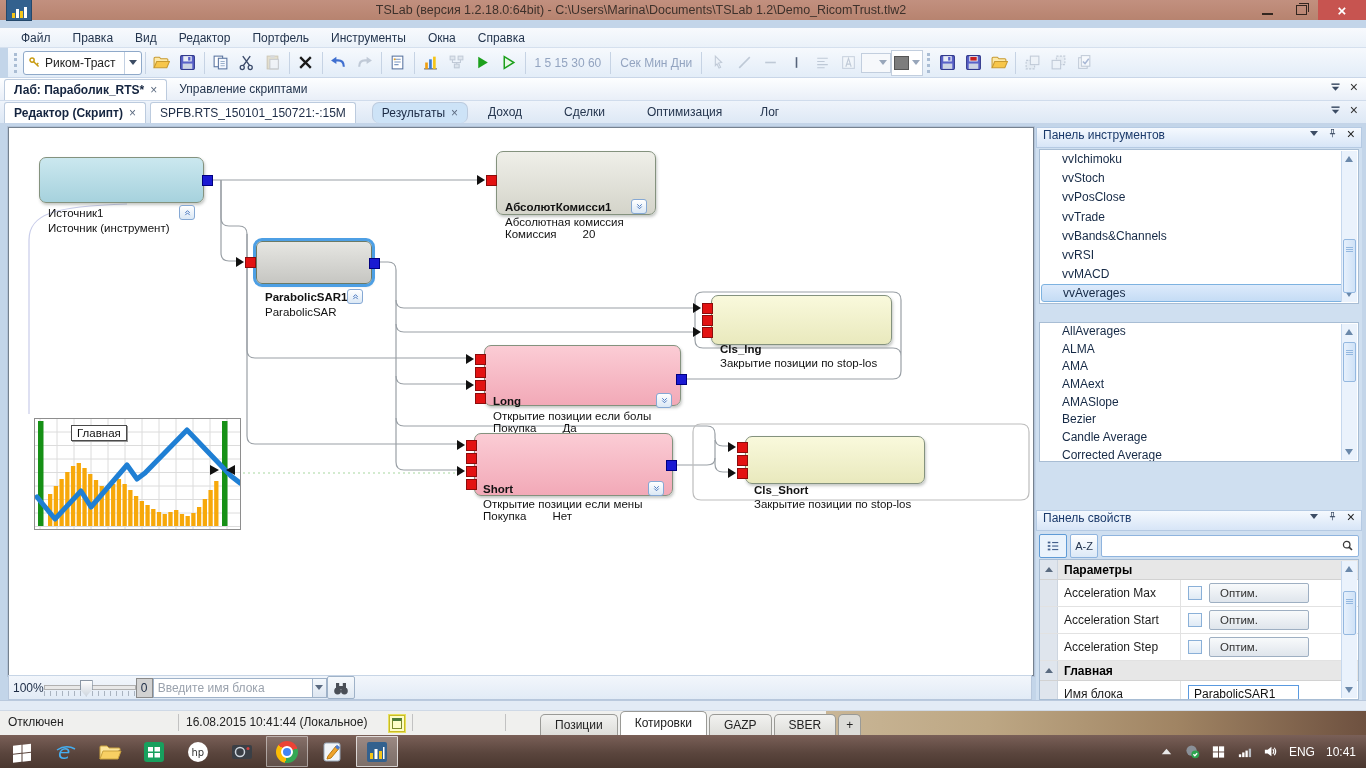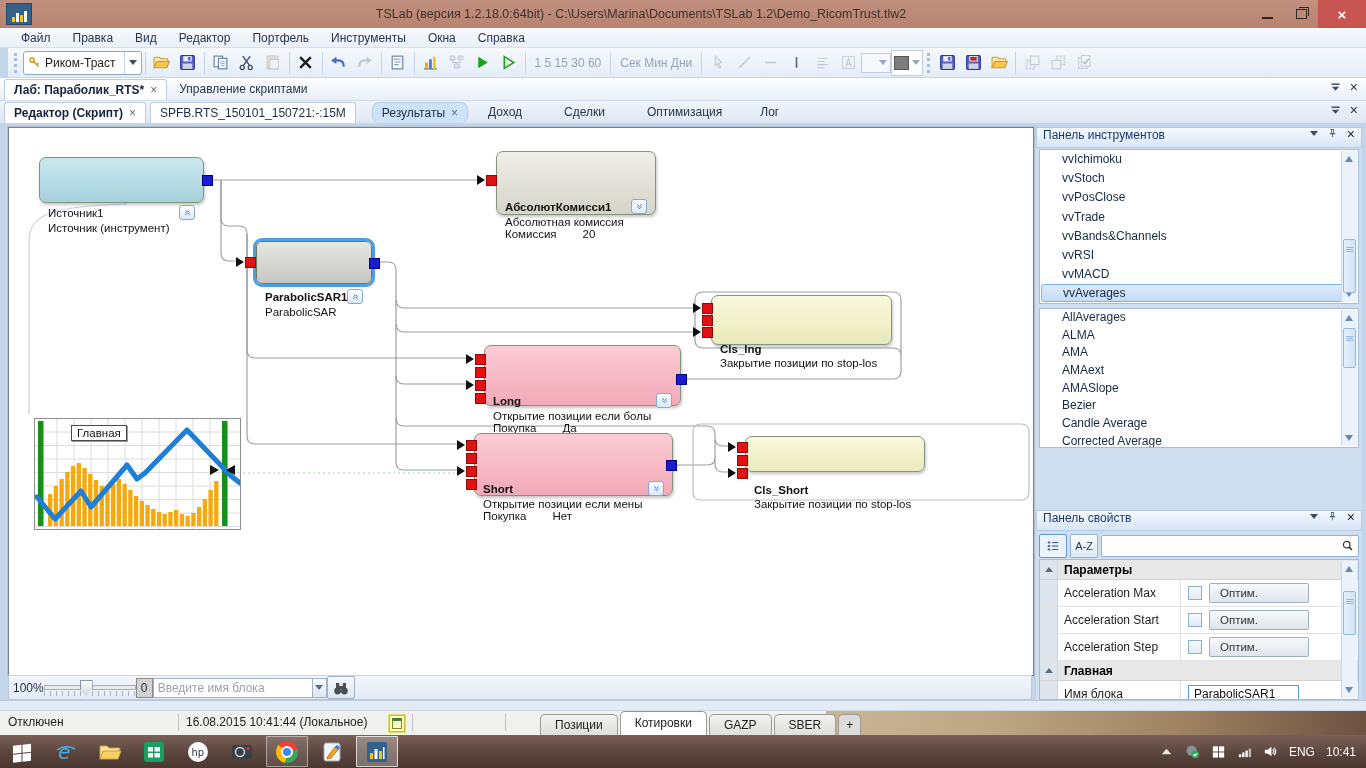--- a/index.html
+++ b/index.html
@@ -1,19 +1,19 @@
 <!DOCTYPE html>
 <html><head>
 <meta charset="utf-8">
 <style>
   html,body{margin:0;padding:0;background:#000;}
   .app{position:relative;width:1366px;height:768px;font-family:"Liberation Sans",sans-serif;overflow:hidden;background:#c3d5e9;font-size:12px;color:#1c2b45;}
   .abs{position:absolute;}
   
-  .titlebar{position:absolute;top:0;left:0;width:100%;height:28px;background:linear-gradient(180deg,#c2907f,#b7836f);display:flex;align-items:center;}
+  .titlebar{position:absolute;top:0;left:0;width:100%;height:20px;background:linear-gradient(180deg,#c2907f,#b7836f);display:flex;align-items:center;}
   .tl-icon{width:20px;height:16px;margin-left:6px;background:#33618e;border:1px solid #24486b;display:flex;align-items:flex-end;justify-content:center;gap:1px;padding:2px 2px;}
   .tl-icon b{display:block;width:3px;background:#f5c518;}
   .tl-title{flex:1;text-align:center;color:#3d312b;font-size:12.5px;white-space:nowrap;overflow:hidden;}
   .winbtns{display:flex;height:100%;align-items:stretch;}
   .wb{width:34px;display:flex;align-items:center;justify-content:center;color:#33261f;}
   .wb-min i{display:block;width:11px;height:0;border-bottom:2px solid #33261f;margin-top:8px;}
   .wb-max i{display:block;width:9px;height:8px;border:1px solid #33261f;position:relative;}
   .wb-max i:after{content:"";position:absolute;left:2px;top:-3px;width:9px;height:8px;border:1px solid #33261f;border-bottom:none;border-left:none;}
   .wb-close{width:48px;background:#c75450;color:#fff;font-size:15px;font-weight:bold;}
   
@@ -502,21 +502,21 @@
               <path d="M3 3 L6 6 L9 3 M3 6 L6 9 L9 6" stroke="#4a78c0" fill="none" stroke-width="1.3"></path>
             </svg>
           </span>
         </div>
       <div style="white-space:nowrap;overflow:hidden">Открытие позиции если мены</div>
       <div class="prow2">
           <span>Покупка</span>
           <span>Нет</span>
         </div>
     </div>
-    <div class="block b-yel" style="left:736px;top:308px;width:180px;height:36px">
+    <div class="block b-yel" style="left:736px;top:308px;width:180px;height:48px">
       <div class="trow">
           <span class="ttl">Cls_Short</span>
         </div>
       <div style="white-space:nowrap;overflow:hidden">Закрытие позиции по stop-los</div>
     </div>
 
     <i class="pb" style="left:193px;top:47px"></i>
     <i class="pr" style="left:477px;top:47px"></i>
       <i class="parr" style="left:468px;top:47px"></i>
     <i class="pr" style="left:236px;top:129px"></i>
@@ -664,21 +664,21 @@
           <div class="row">vvAverages</div>
         </div>
       <div class="vscroll">
           <i class="varr up"></i>
           <i class="varr dn"></i>
           <span class="vthumb" style="top:88px;height:52px">
             <b></b>
           </span>
         </div>
     </div>
-    <div class="plist plist2" style="top:181px;height:140px">
+    <div class="plist plist2" style="top:195px;height:140px">
       <div>
           <div class="row">AllAverages</div>
           <div class="row">ALMA</div>
           <div class="row">AMA</div>
           <div class="row">AMAext</div>
           <div class="row">AMASlope</div>
           <div class="row">Bezier</div>
           <div class="row">Candle Average</div>
           <div class="row">Corrected Average</div>
           <div class="row">EMA</div>

